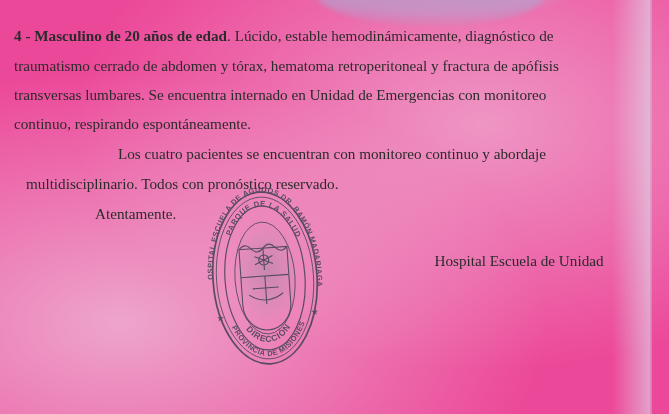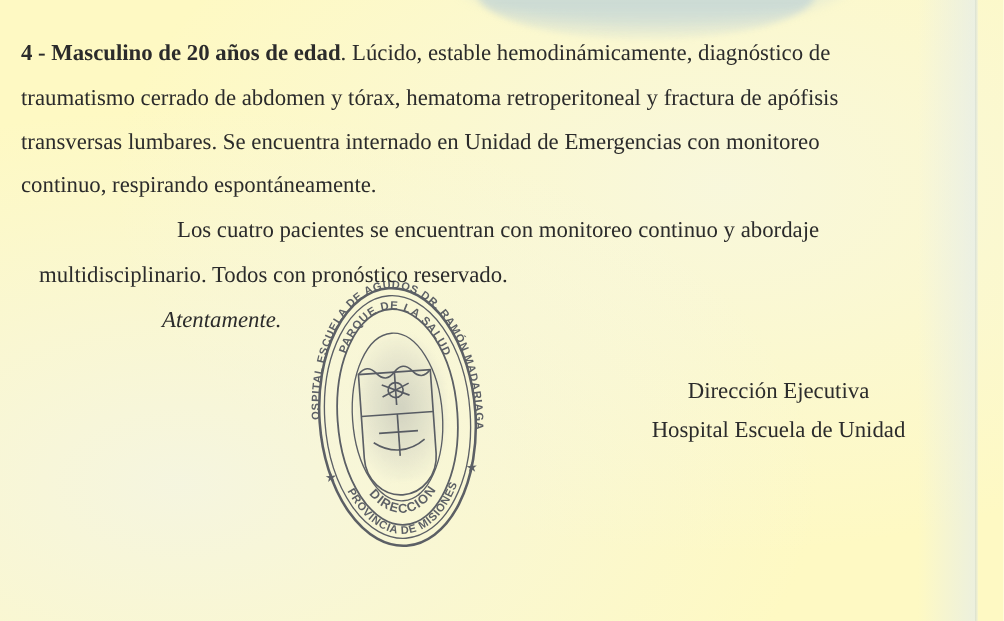--- a/index.html
+++ b/index.html
@@ -12,21 +12,21 @@
     overflow: hidden;
     background: #ffffff;
     font-family: "Liberation Serif", "DejaVu Serif", serif;
     color: #2b2b2b;
     position: relative;
   }
 
   #page {
     position: absolute;
     inset: 0;
-    background: #fef9c3;
+    background: #ec4899;
   }
 
   
   .wm-arc {
     position: absolute;
     left: 318px;
     top: -36px;
     width: 226px;
     height: 62px;
     border-radius: 50%;
@@ -92,25 +92,24 @@
     top: 124px;
     width: 572px;
     font-size: 15.2px;
     line-height: 29.4px;
     text-indent: 92px;
     margin-left: 12px;
   }
 
   .closing {
     position: absolute;
-    left: 108px;
+    left: 95px;
     top: 203px;
     font-size: 15.2px;
     line-height: 22px;
-    font-style: italic;
   }
 
   
   .sig-block {
     position: absolute;
     left: 398px;
     top: 248px;
     width: 242px;
     text-align: center;
     font-size: 15.2px;
@@ -162,21 +161,20 @@
   <div class="scan-edge-fade"></div>
   <div class="scan-edge"></div>
 
   <p class="doc-text"><b>4 - Masculino de 20 años de edad</b><span>. Lúcido, estable hemodinámicamente, diagnóstico de traumatismo cerrado de abdomen y tórax, hematoma retroperitoneal y fractura de apófisis transversas lumbares. Se encuentra internado en Unidad de Emergencias con monitoreo continuo, respirando espontáneamente.</span></p>
 
   <p class="para2">Los cuatro pacientes se encuentran con monitoreo continuo y abordaje multidisciplinario. Todos con pronóstico reservado.</p>
 
   <div class="closing">Atentamente.</div>
 
   <div class="sig-block">
-    <div>Dirección Ejecutiva</div>
     <div>Hospital Escuela de Unidad</div>
   </div>
 
   <div class="seal-smudge"></div>
 
   <div class="seal">
     <svg viewBox="0 0 120 184" xmlns="http://www.w3.org/2000/svg">
       <defs>
         <path id="ringOuter" d="M 8,92 A 52,86 0 1 1 112,92 A 52,86 0 1 1 8,92"></path>
         <path id="ringInner" d="M 20,92 A 40,72 0 1 1 100,92 A 40,72 0 1 1 20,92"></path>

